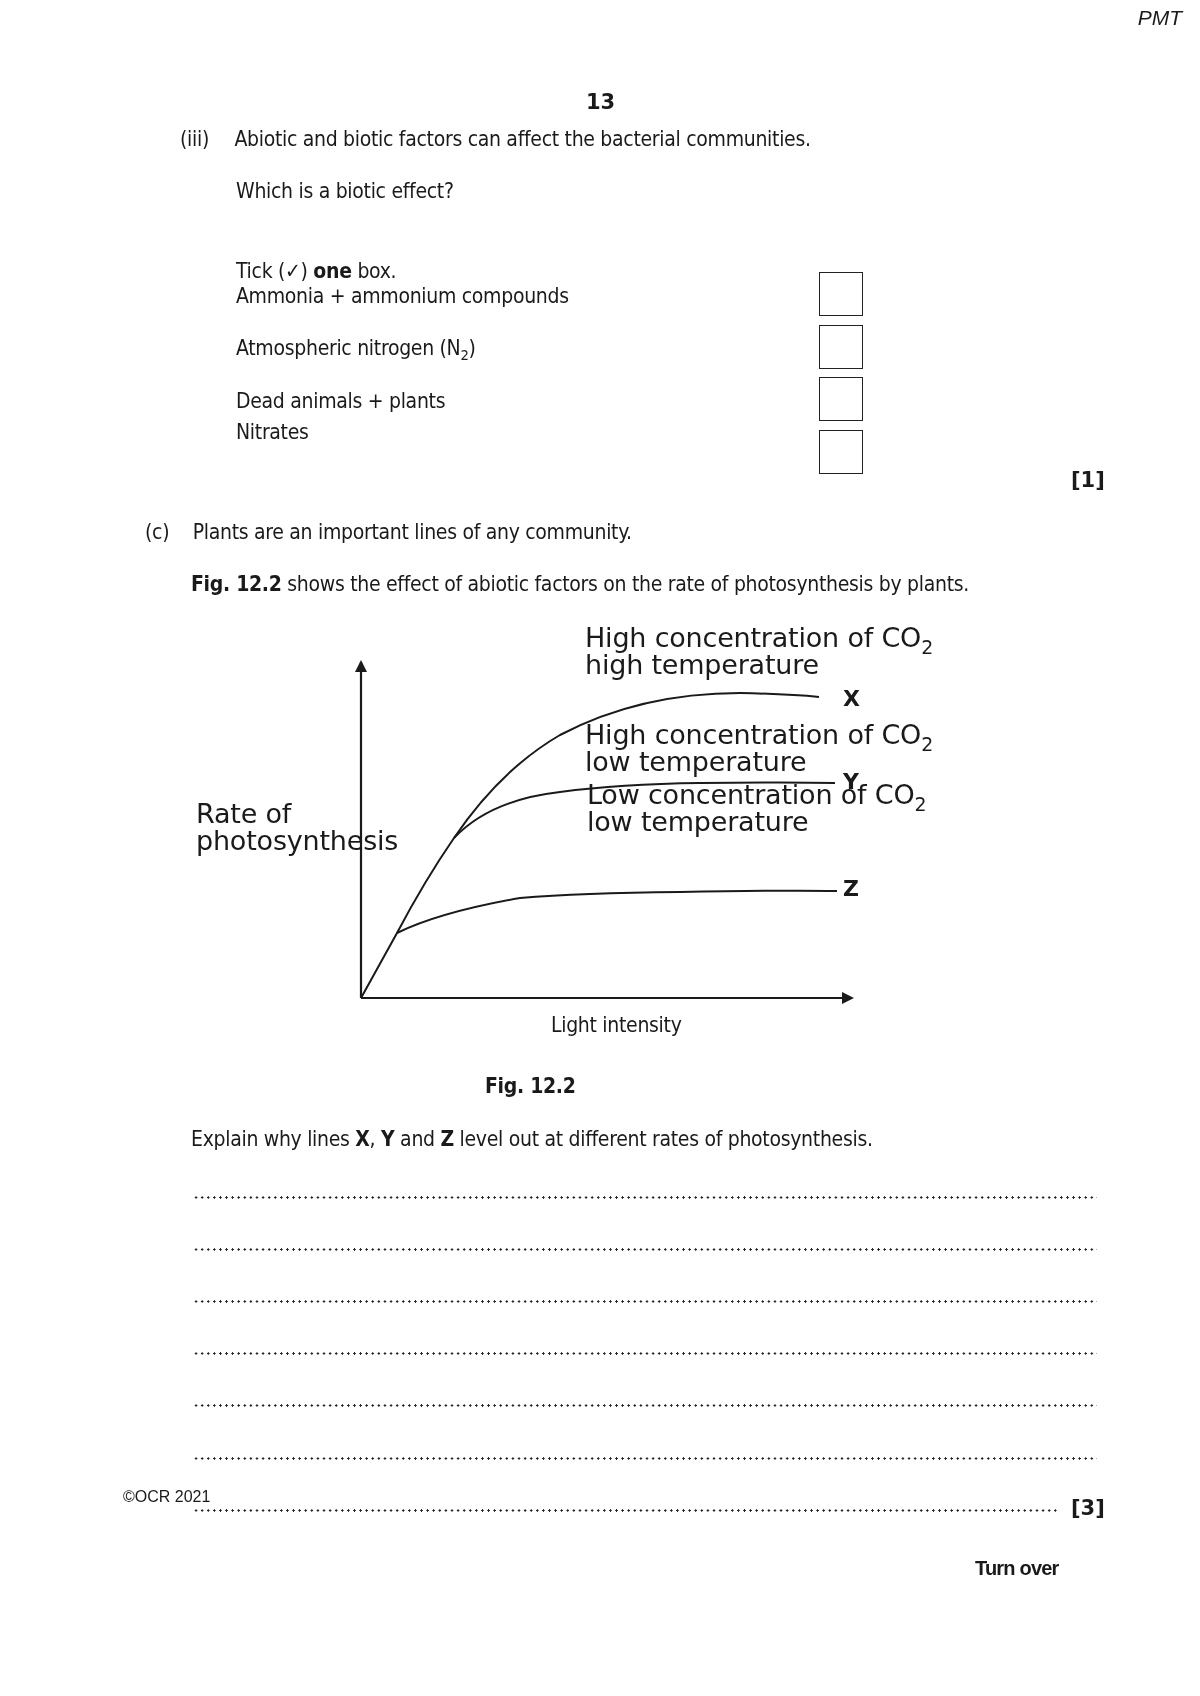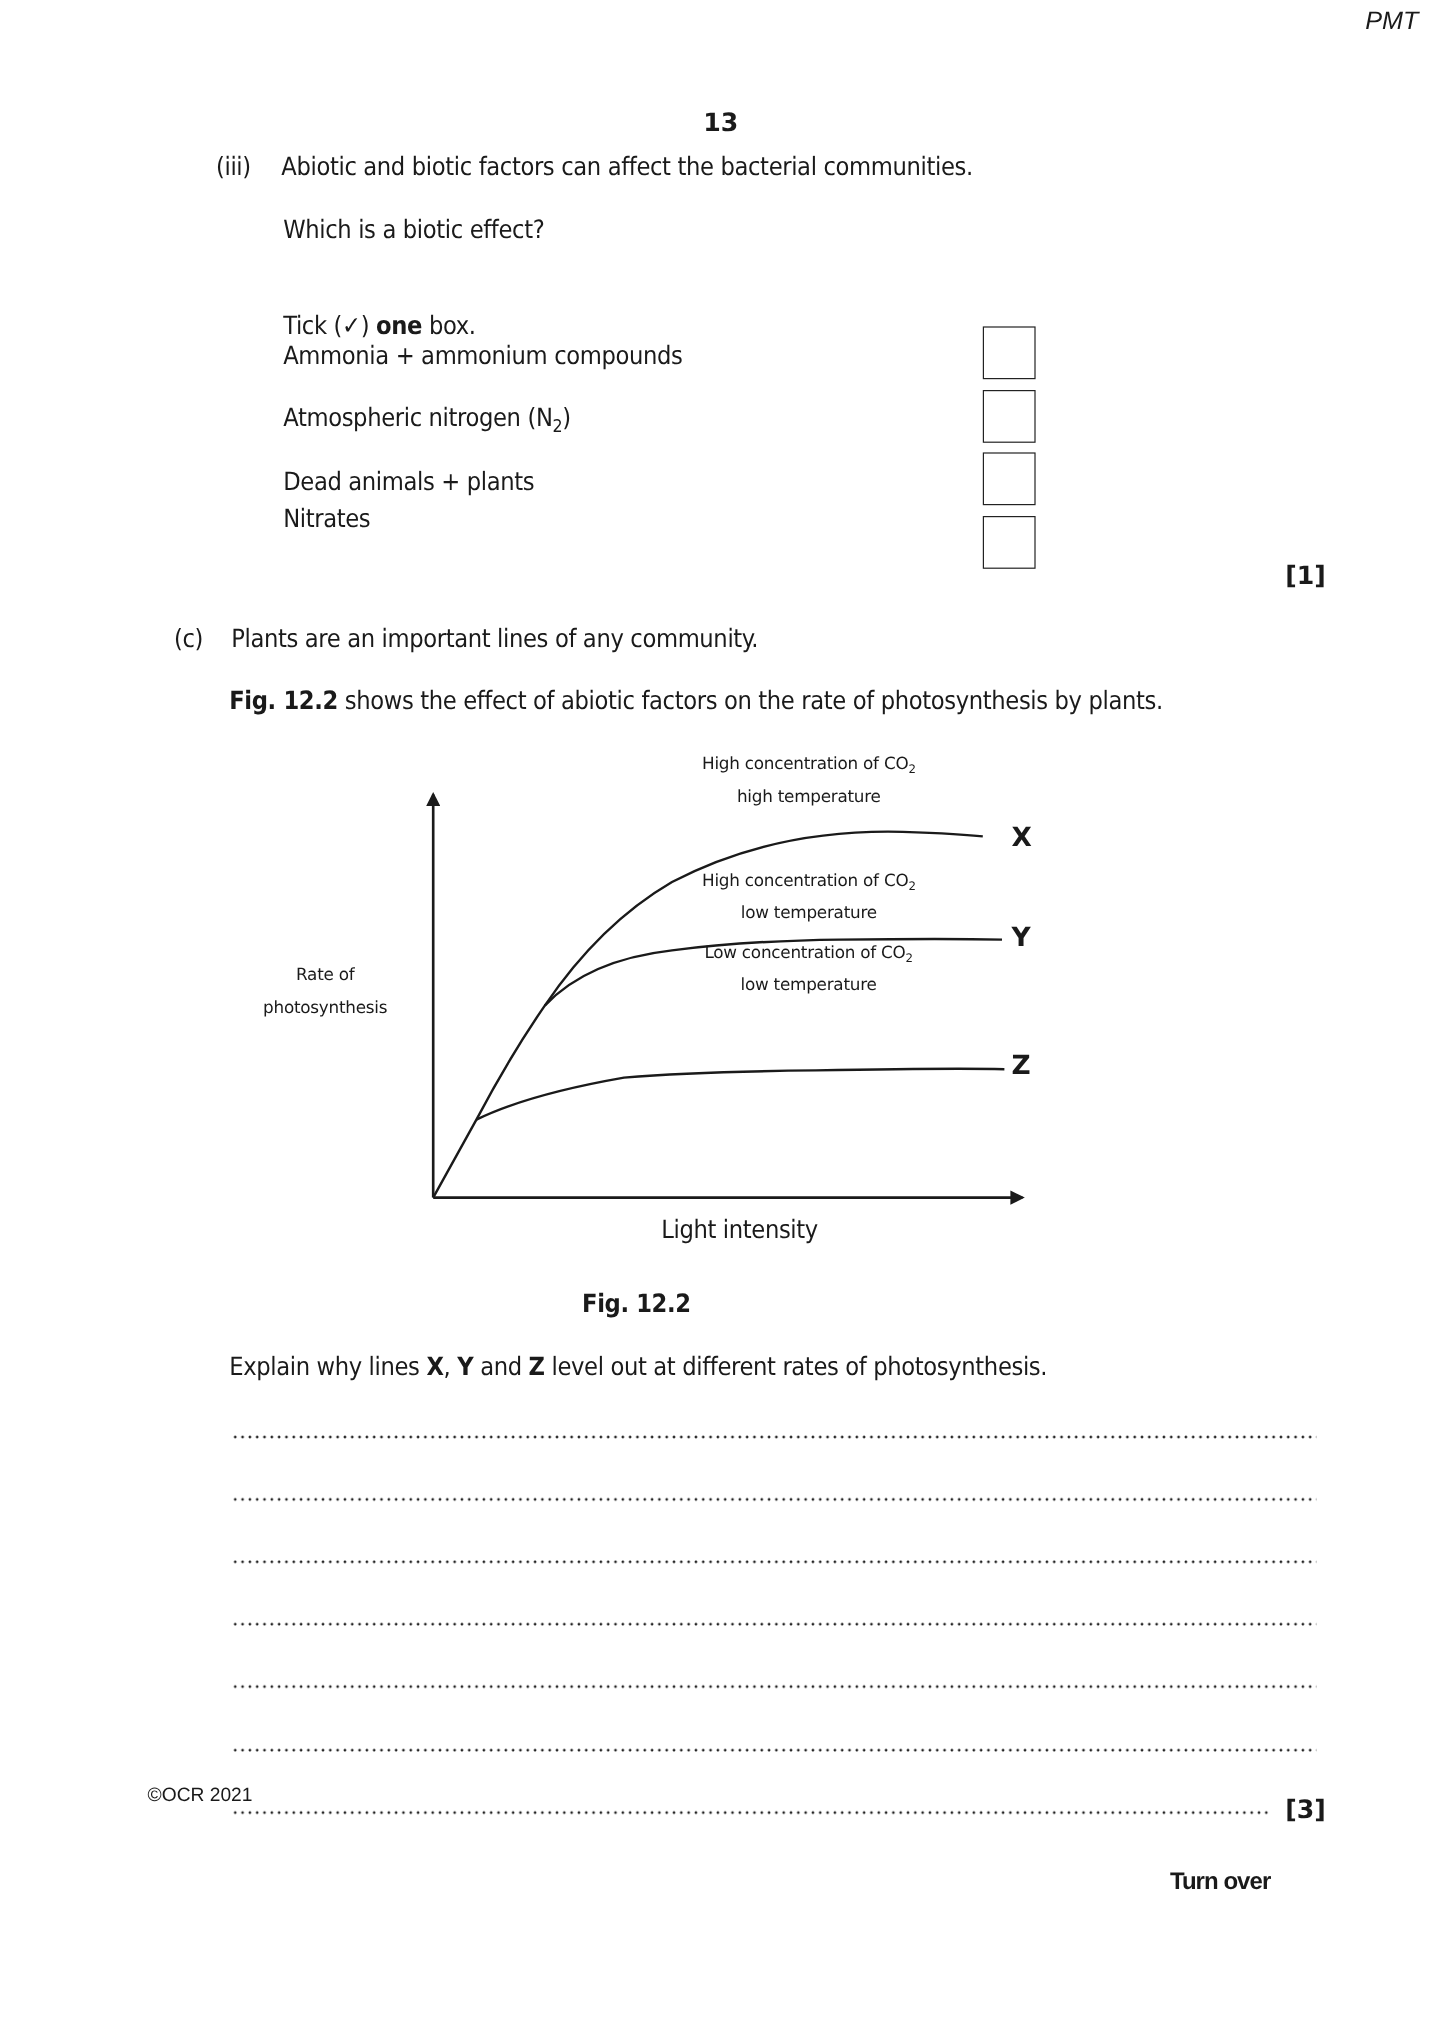--- a/index.html
+++ b/index.html
@@ -16,21 +16,21 @@
   .tickbox { position: absolute; width: 44px; height: 44px; border: 1.5px solid #222; background: #fff; box-sizing: border-box; }
   .marks { font-size: 21px; font-weight: bold; }
   .dotline {
     position: absolute; height: 3px;
     background-image: radial-gradient(circle, #222 1px, transparent 1.3px);
     background-size: 6.1px 3px; background-repeat: repeat-x;
   }
   .footer-copy { font-family: "Liberation Sans", sans-serif; font-size: 16px; left: 123px; top: 1488px; }
   .footer-turn { font-family: "Liberation Sans", sans-serif; font-weight: bold; font-size: 20px; letter-spacing: -0.8px; left: 975px; top: 1557px; }
   sub { font-size: 70%; vertical-align: -0.35em; line-height: 0; }
-  .graph-label { font-size: 14px; text-align: center; line-height: 27px; letter-spacing: -0.2px; }
+  .graph-label { font-size: 27px; line-height: 27px; letter-spacing: -0.2px; }
   .curve-letter { font-size: 22px; font-weight: bold; }
   svg.graph { position: absolute; left: 0; top: 0; }
 </style>
 </head>
 <body>
 
 <div class="abs pmt">PMT</div>
 <div class="abs pagenum">13</div>
 
 <div class="abs txt" style="left:180px; top:127px;">

